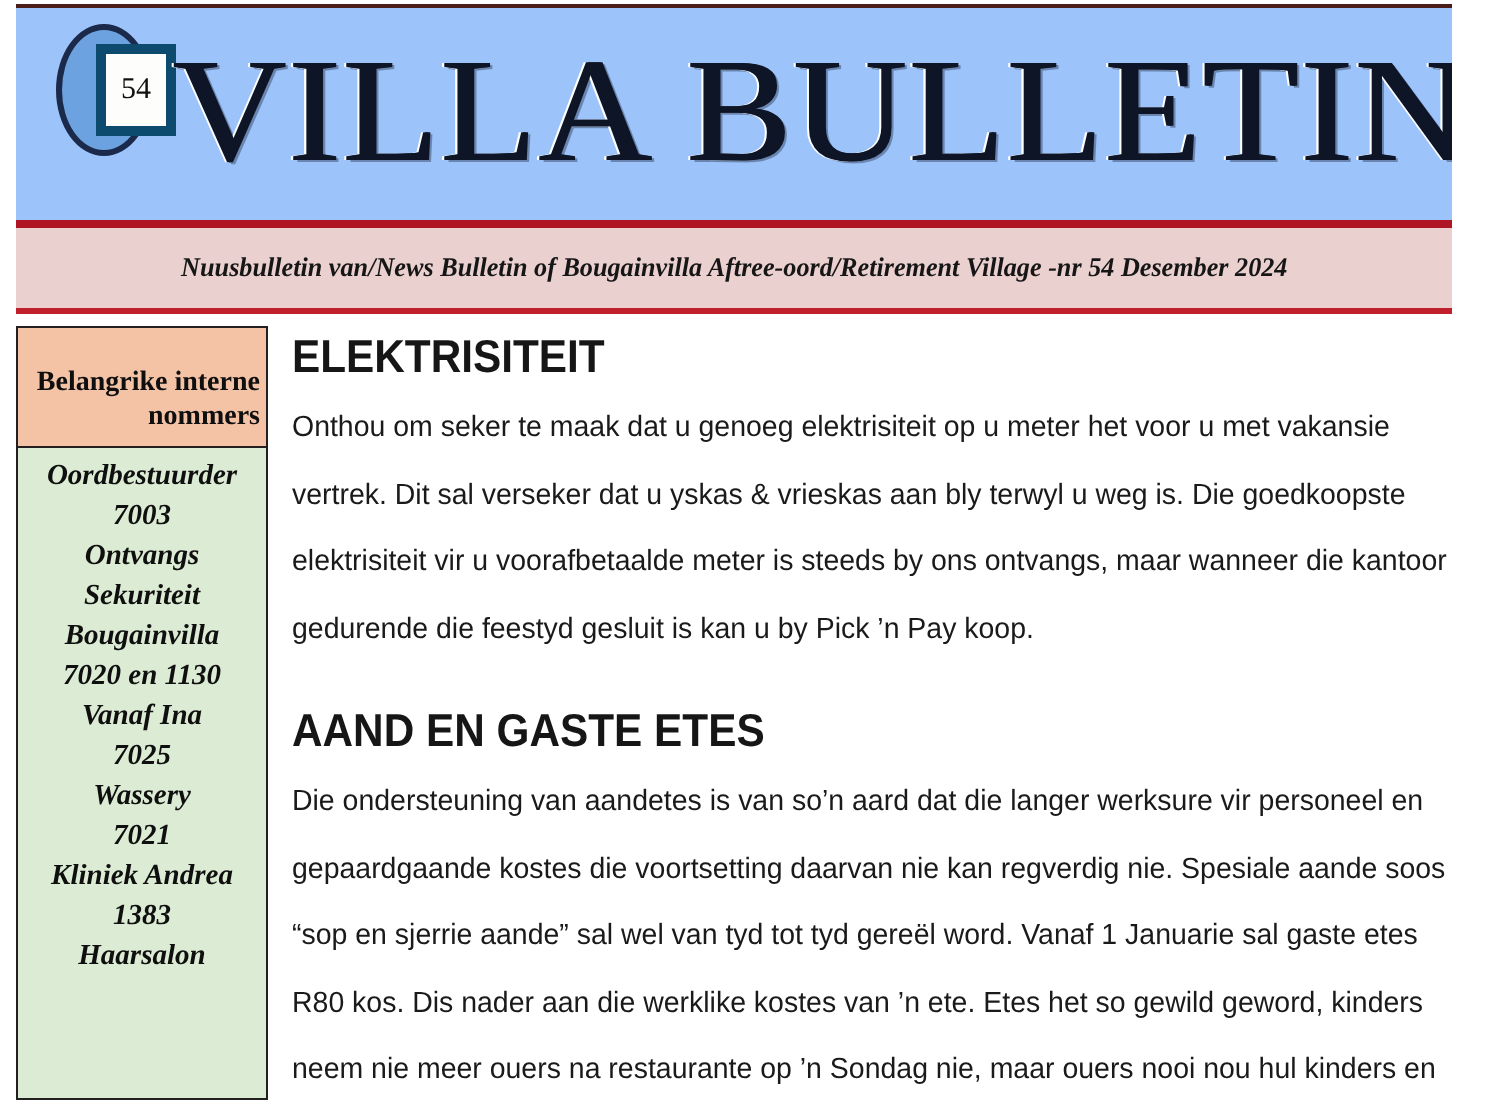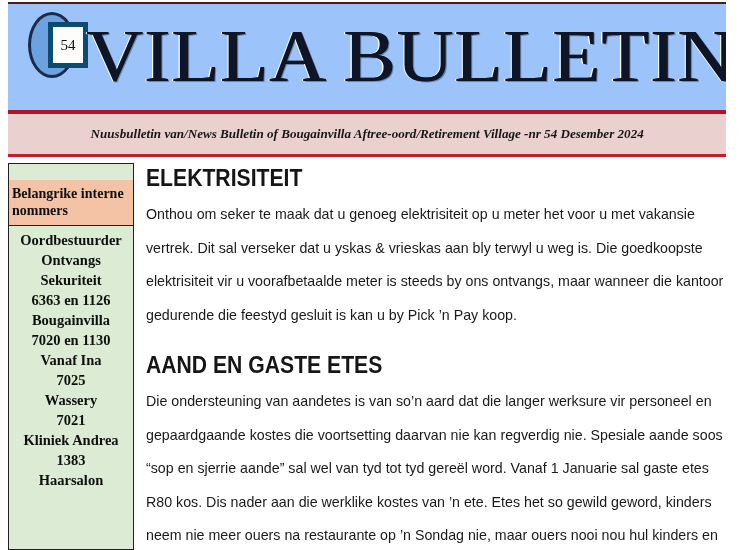--- a/index.html
+++ b/index.html
@@ -125,39 +125,39 @@
     width: 126px;
     flex: 0 0 126px;
     border: 1.5px solid #231f20;
     box-sizing: border-box;
     background: #dcebd3;
     min-height: 387px;
   }
   .sidebar-header {
     background: #f4c3a6;
     border-bottom: 1.5px solid #231f20;
-    padding: 5px 3px 6px 3px;
-    text-align: left;
+    padding: 19px 3px 6px 3px;
+    text-align: right;
     font-family: "Liberation Serif", serif;
     font-weight: bold;
     font-size: 14px;
     line-height: 17px;
     color: #0f0f0f;
-    margin-top: 16px;
   }
   .sidebar-list {
     padding: 4px 2px 6px 2px;
     text-align: center;
   }
   .sidebar-entry {
     font-family: "Liberation Serif", serif;
     font-weight: bold;
     font-size: 14.5px;
     line-height: 20px;
     color: #0f0f0f;
+    font-style: italic;
   }
   .sidebar-entry .num {
     display: block;
   }
 
   
   .main {
     flex: 1 1 auto;
     padding-left: 12px;
     padding-top: 2px;
@@ -208,23 +208,23 @@
   </div>
 
   <div class="masthead-rule-bot"></div>
 </div>
 
 <div class="content">
 
   <aside class="sidebar">
     <div class="sidebar-header">Belangrike interne nommers</div>
     <div class="sidebar-list">
-        <div class="sidebar-entry"><span>Oordbestuurder</span></div>
+        <div class="sidebar-entry"><span>Oordbestuurder</span><span class="num">7003</span></div>
         <div class="sidebar-entry"><span>Ontvangs</span></div>
-        <div class="sidebar-entry"><span>Sekuriteit</span><span class="num">6363 en 1126</span></div>
+        <div class="sidebar-entry"><span>Sekuriteit</span></div>
         <div class="sidebar-entry"><span>Bougainvilla</span><span class="num">7020 en 1130</span></div>
         <div class="sidebar-entry"><span>Vanaf Ina</span><span class="num">7025</span></div>
         <div class="sidebar-entry"><span>Wassery</span><span class="num">7021</span></div>
         <div class="sidebar-entry"><span>Kliniek Andrea</span><span class="num">1383</span></div>
         <div class="sidebar-entry"><span>Haarsalon</span></div>
       </div>
   </aside>
 
   <main class="main">
       <section>

